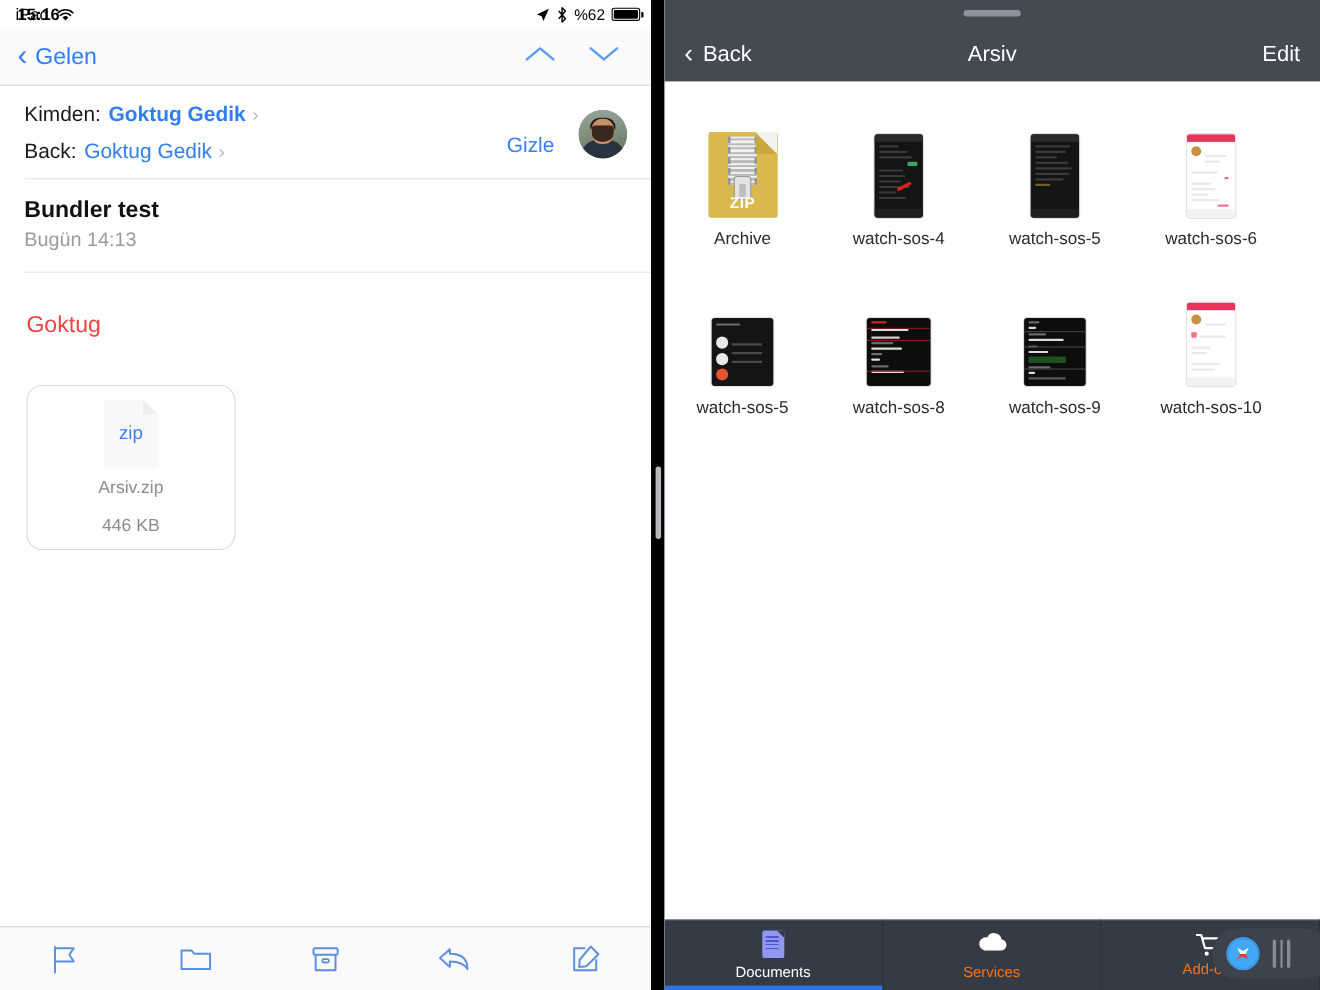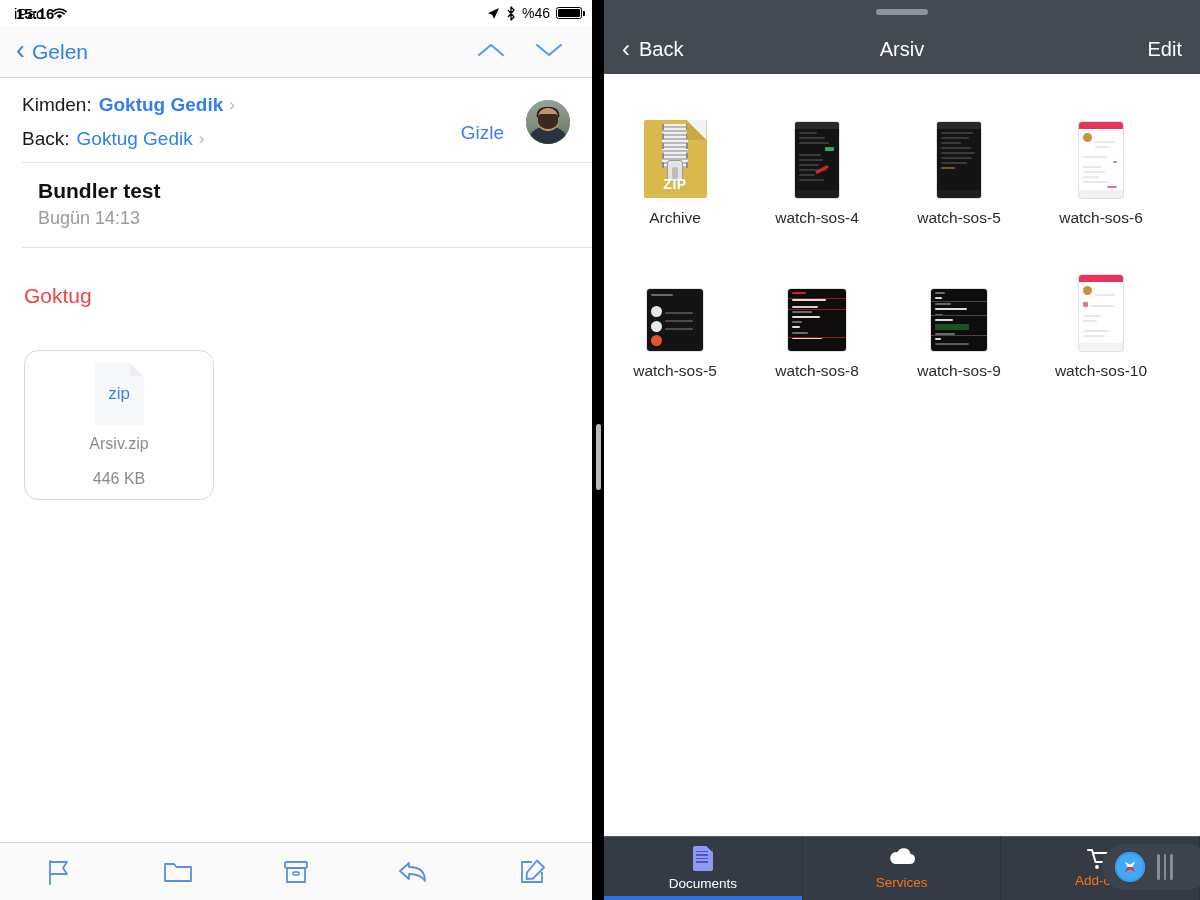--- a/index.html
+++ b/index.html
@@ -74,21 +74,21 @@
   .avatar .head { position:absolute; left:50%; top:19%; transform:translateX(-50%);
     width:21px; height:23px; border-radius:46% 46% 44% 44%; background:#c6906a; }
   .avatar .hair { position:absolute; left:50%; top:15%; transform:translateX(-50%);
     width:23px; height:11px; border-radius:11px 11px 3px 3px; background:#241a14; }
   .avatar .beard{ position:absolute; left:50%; top:31%; transform:translateX(-50%);
     width:20px; height:15px; border-radius:3px 3px 50% 50%; background:#2b1f17; opacity:.92;}
   .avatar .body { position:absolute; left:50%; bottom:0; transform:translateX(-50%);
     width:40px; height:17px; border-radius:16px 16px 0 0; background:#2a3340; }
 
   .thin-rule { height:1px; background:#e3e3e5; margin:6px 0 0 22px; }
-  .subj-block { padding:16px 22px 18px 38px; }
+  .subj-block { padding:16px 22px 18px 22px; }
   .subject { font-size:21px; font-weight:bold; color:#111; margin-bottom:5px; }
   .date { font-size:18px; color:#9a9aa0; }
   .subj-rule { height:1px; background:#e3e3e5; margin-left:22px; }
 
   .body-block { padding:36px 22px 0 24px; }
   .body-text { font-size:21px; color:#ef4444; }
   .attach-card {
     margin-top:42px; width:190px; height:150px;
     border:1px solid #dadade; border-radius:14px;
     display:flex; flex-direction:column; align-items:center; justify-content:center;
@@ -303,21 +303,21 @@
         <span class="loc-ico">
           <svg width="13" height="13" viewBox="0 0 13 13">
               <path d="M12 1 1 6.2l4.4 1.5L7 12z" fill="#000"></path>
             </svg>
         </span>
         <span class="bt-ico">
           <svg width="10" height="15" viewBox="0 0 10 15">
             <path d="M2 4l6 7-3 3V1l3 3-6 7" stroke="#000" stroke-width="1.3" fill="none" stroke-linejoin="round"></path>
           </svg>
         </span>
-        <span>%46</span>
+        <span>%62</span>
         <span class="batt">
             <i></i>
           </span>
       </div>
     </div>
 
     <div class="mail-navbar">
       <div class="back-link">
         <span class="chev">‹</span>
         <span class="txt">Gelen</span>

